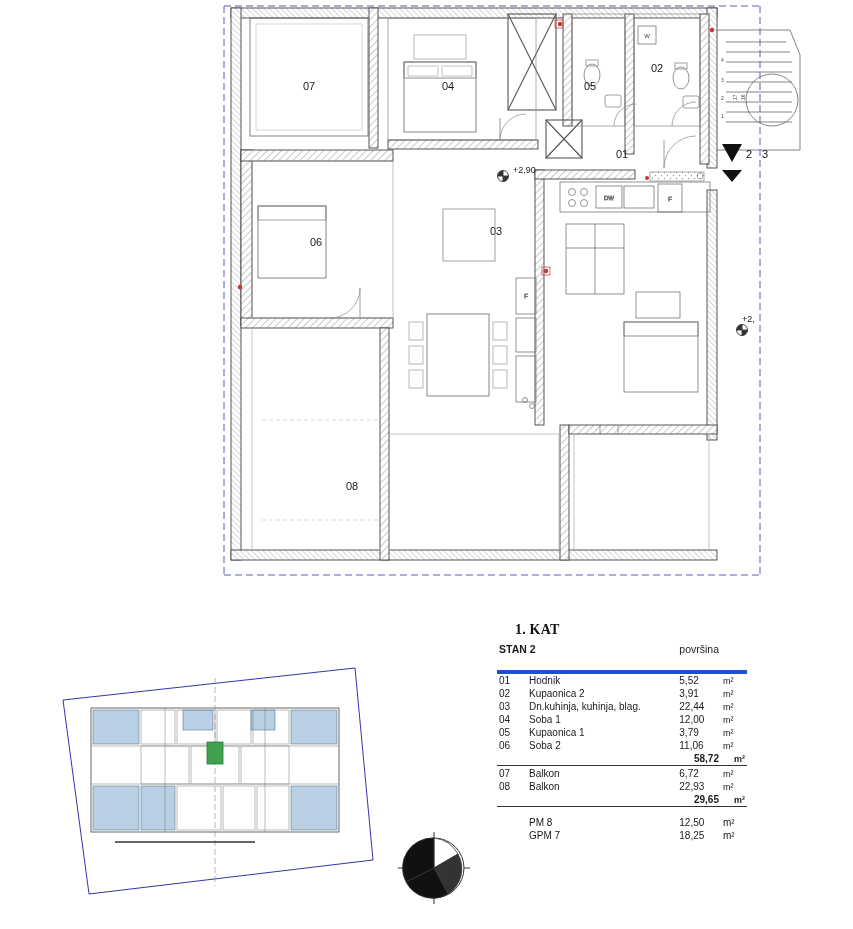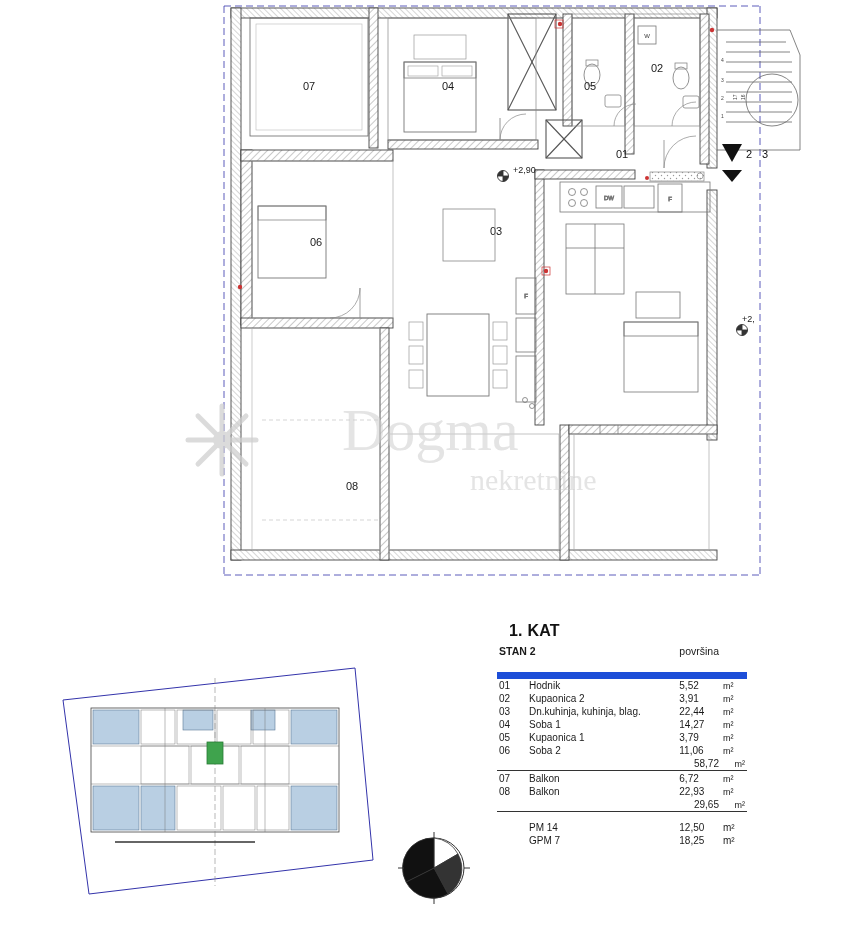--- a/index.html
+++ b/index.html
@@ -83,54 +83,55 @@
   }
 
   
   #table-wrap {
     position: absolute;
     left: 497px;
     top: 622px;
     width: 250px;
   }
   .table-title {
-    font-size: 16px;
+    font-size: 14px;
     font-weight: bold;
     color: #111;
-    margin: 0 0 4px 12px;
+    margin: 0 0 4px 18px;
     letter-spacing: 0.2px;
+    font-family: Liberation Serif, serif;
   }
   table.areas {
     border-collapse: collapse;
     width: 250px;
     font-size: 10px;
   }
   table.areas td, table.areas th {
     padding: 1px 2px;
     vertical-align: bottom;
     font-weight: normal;
     text-align: left;
     white-space: nowrap;
   }
   .c-code { width: 26px; }
   .c-name { }
   .c-val  { text-align: right; width: 38px; padding-right: 3px;}
   .c-unit { width: 22px; font-size: 9px; }
   tr.head td {
     font-weight: bold;
-    border-bottom: 7px solid #1d4ed8;
+    border-bottom: 4px solid #1d4ed8;
     padding-bottom: 15px;
     font-size: 10.5px;
   }
   tr.head .c-val { font-weight: normal; }
   tr.subtotal td {
     font-weight: bold;
     text-align: right;
   }
-  tr.subtotal .c-val, tr.subtotal .c-unit { font-weight: normal; }
+  tr.subtotal .c-val, tr.subtotal .c-unit { font-weight: bold; }
   tr.rule td {
     padding: 0;
     height: 1px;
     border-top: 1px solid #333;
   }
   tr.total-band td {
     background: #cfe0ef;
     font-weight: bold;
   }
   tr.spacer td { height: 6px; }
@@ -395,36 +396,20 @@
         <circle cx="240" cy="287" r="2.2"></circle>
         <circle cx="647" cy="178" r="2"></circle>
       </g>
       <g fill="none" stroke="#cc3333" stroke-width="0.7">
         <rect x="555" y="20" width="8" height="8"></rect>
         <rect x="542" y="267" width="8" height="8"></rect>
       </g>
     </svg>
   </div>
 
-  <div id="watermark">
-    <svg width="540" height="130" viewBox="0 0 540 130" xmlns="http://www.w3.org/2000/svg">
-      <g class="wm-text">
-
-        <g transform="translate(52,62)" stroke="#cfcfcf" stroke-width="5" fill="none" stroke-linecap="round">
-          <line x1="-34" y1="0" x2="34" y2="0"></line>
-          <line x1="0" y1="-34" x2="0" y2="34"></line>
-          <line x1="-24" y1="-24" x2="24" y2="24"></line>
-          <line x1="-24" y1="24" x2="24" y2="-24"></line>
-          <circle cx="0" cy="0" r="9" fill="#cfcfcf" stroke="none"></circle>
-        </g>
-        <text x="172" y="72" font-size="60" class="wm-text">Dogma</text>
-        <text x="300" y="112" font-size="30" class="wm-text">nekretnine</text>
-      </g>
-    </svg>
-  </div>
 
   <div id="keyplan">
     <svg width="320" height="240" viewBox="0 0 320 240" xmlns="http://www.w3.org/2000/svg">
 
       <polygon points="8,40 300,8 318,200 34,234" fill="none" stroke="#3333aa" stroke-width="1"></polygon>
 
       <g stroke="#444" stroke-width="0.8" fill="#ffffff">
         <rect x="36" y="48" width="248" height="124"></rect>
       </g>
 
@@ -501,21 +486,21 @@
         </tr>
         <tr>
           <td class="c-code">03</td>
           <td class="c-name">Dn.kuhinja, kuhinja, blag.</td>
           <td class="c-val">22,44</td>
           <td class="c-unit">m²</td>
         </tr>
         <tr>
           <td class="c-code">04</td>
           <td class="c-name">Soba 1</td>
-          <td class="c-val">14,27</td>
+          <td class="c-val">12,00</td>
           <td class="c-unit">m²</td>
         </tr>
         <tr>
           <td class="c-code">05</td>
           <td class="c-name">Kupaonica 1</td>
           <td class="c-val">3,79</td>
           <td class="c-unit">m²</td>
         </tr>
         <tr>
           <td class="c-code">06</td>
@@ -557,21 +542,21 @@
             <td colspan="4"></td>
           </tr>
 
 
         <tr class="spacer">
             <td colspan="4"></td>
           </tr>
 
         <tr class="extra">
           <td class="c-code"></td>
-          <td class="c-name">PM 14</td>
+          <td class="c-name">PM 8</td>
           <td class="c-val">12,50</td>
           <td class="c-unit">m²</td>
         </tr>
         <tr class="extra">
           <td class="c-code"></td>
           <td class="c-name">GPM 7</td>
           <td class="c-val">18,25</td>
           <td class="c-unit">m²</td>
         </tr>
       </tbody>

